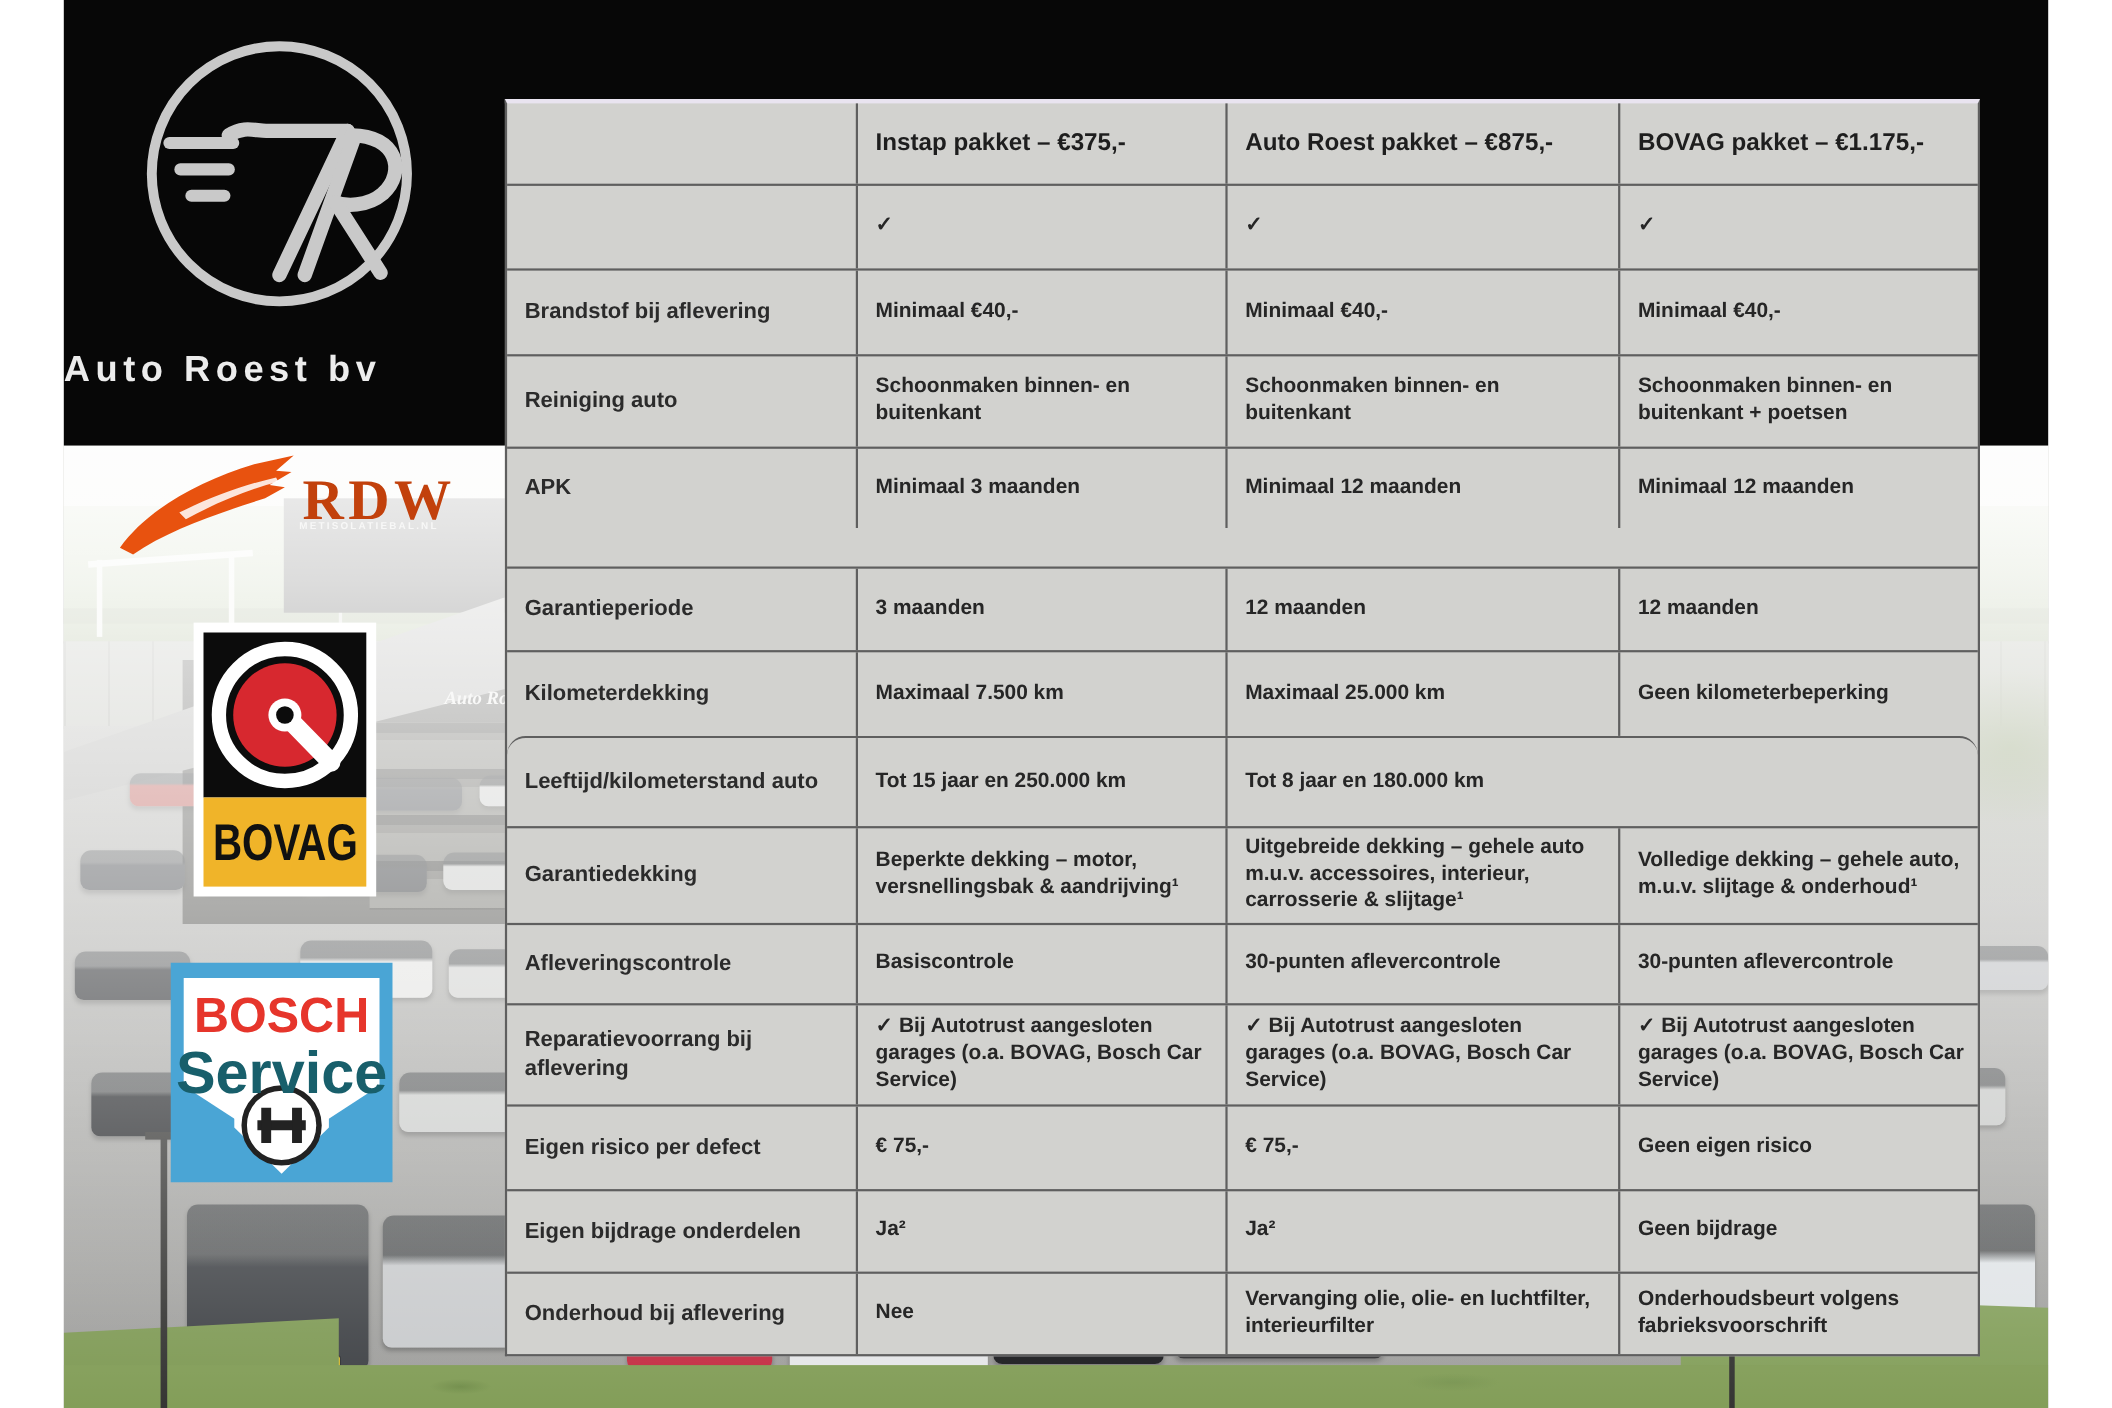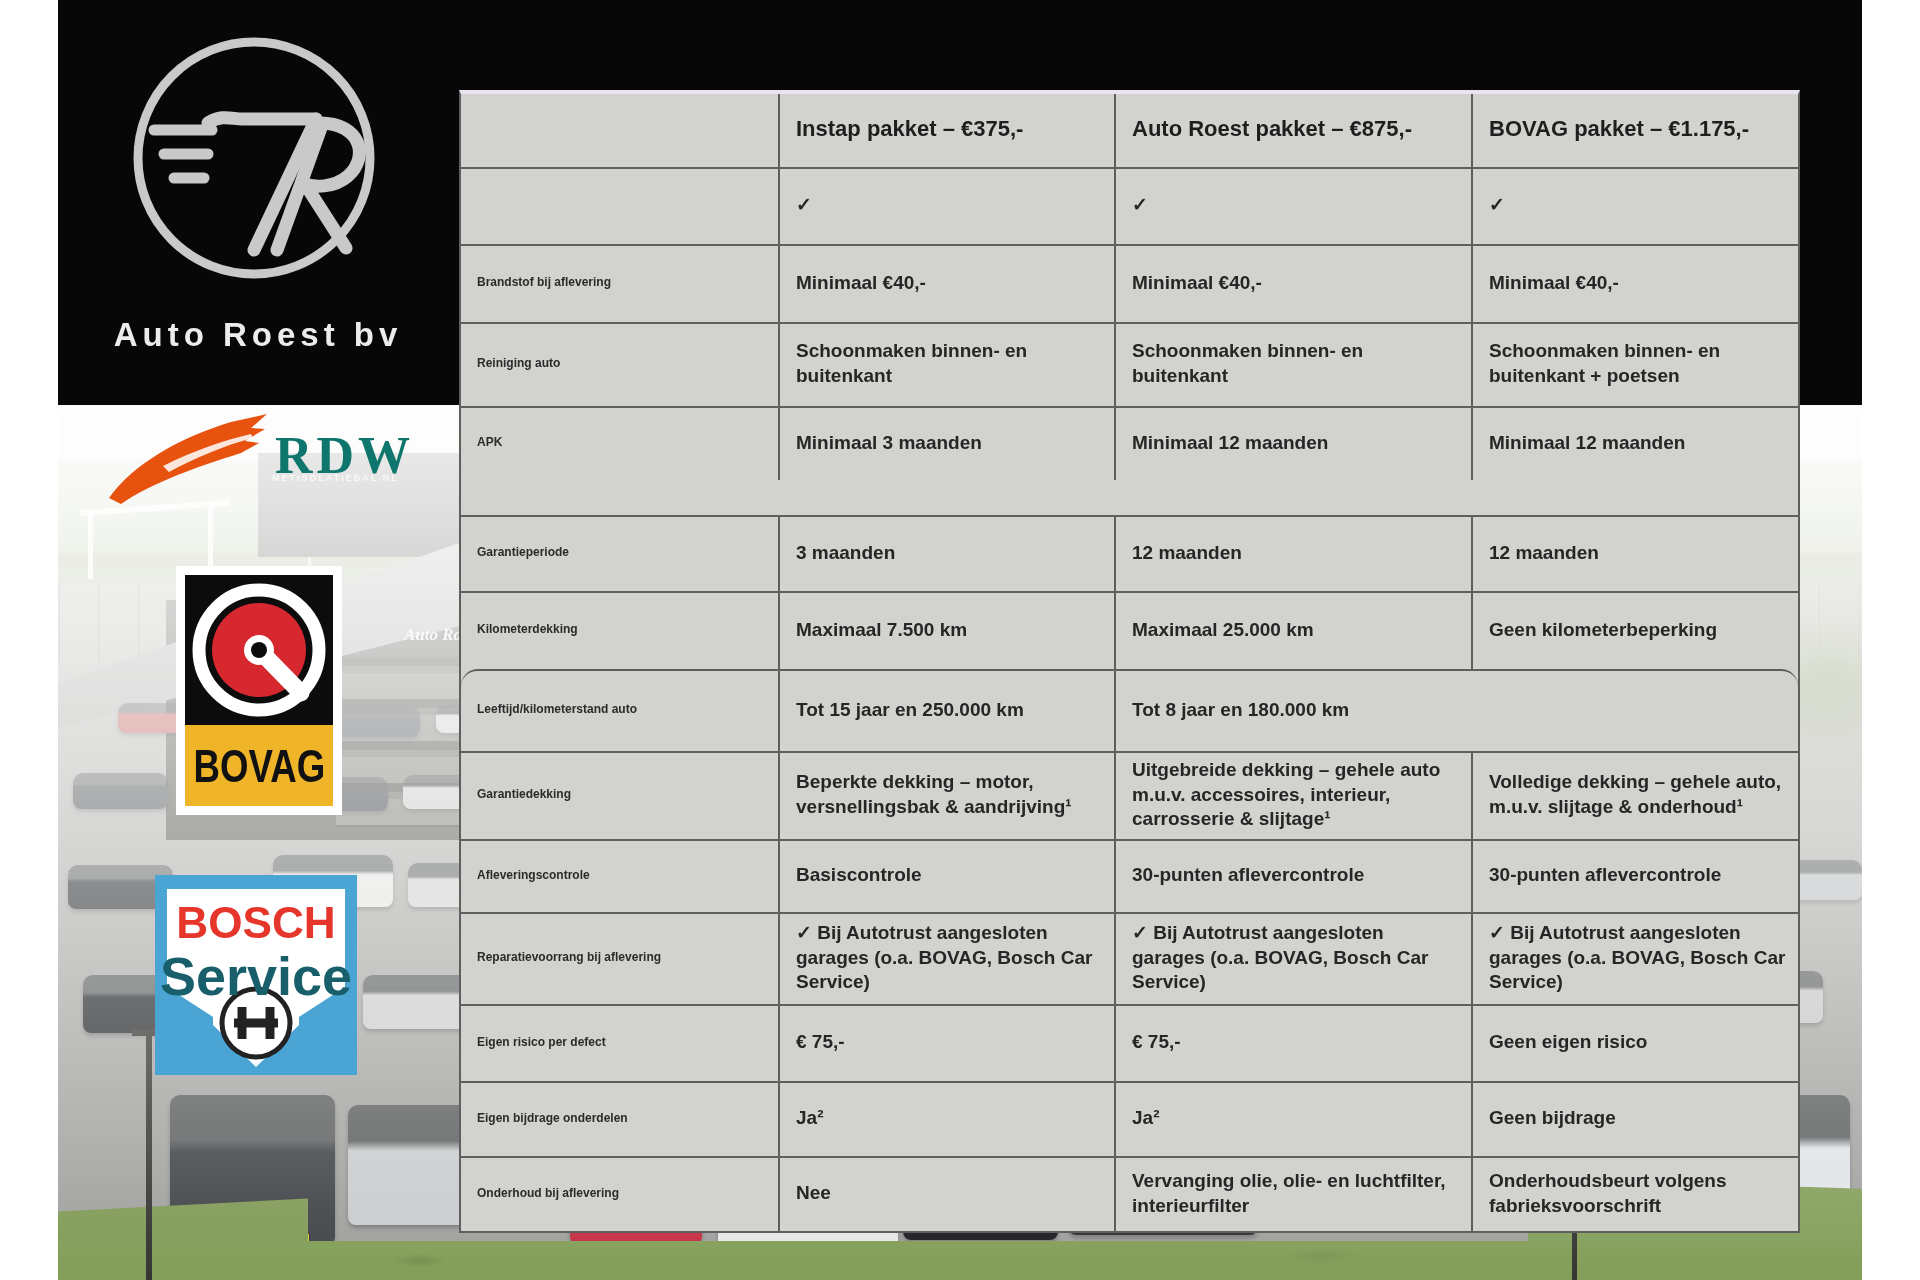--- a/index.html
+++ b/index.html
@@ -5,21 +5,21 @@
   html,body{margin:0;padding:0;background:#ffffff;}
   .stage{position:relative;width:1920px;height:1280px;background:#ffffff;overflow:hidden;
          font-family:"Liberation Sans",sans-serif;}
 
   
   .black-band{position:absolute;left:58px;top:0;width:1804px;height:405px;background:#070707;}
 
   
   .ar-logo{position:absolute;left:58px;top:0;width:400px;height:405px;}
   .ar-logo svg{position:absolute;left:66px;top:28px;}
-  .ar-name{position:absolute;left:0;top:316px;width:400px;text-align:center;
+  .ar-name{position:absolute;left:0;top:316px;width:400px;text-align:left;
            color:#ececec;font-size:33px;font-weight:700;letter-spacing:5px;}
 
   
   .photo{position:absolute;left:58px;top:405px;width:1804px;height:875px;overflow:hidden;
          background:linear-gradient(180deg,#b3b3af 0,#a9a9a6 60%,#9d9d9a 100%);}
   .sky{position:absolute;left:0;top:0;width:100%;height:70px;background:#e9ebe4;}
   .field{position:absolute;left:0;top:55px;width:100%;height:125px;
          background:linear-gradient(180deg,#cbd6b8 0,#aebf97 70%,#9fae88 100%);}
   .dike{position:absolute;left:0;top:148px;width:100%;height:14px;background:#93a17d;opacity:.8;}
   .fencezone{position:absolute;left:0;top:178px;width:100%;height:80px;background:#b4b6ad;
@@ -53,42 +53,42 @@
         background:linear-gradient(180deg,rgba(255,255,255,.93) 0,rgba(255,255,255,.84) 14%,
                    rgba(255,255,255,.68) 32%,rgba(255,255,255,.5) 52%,
                    rgba(255,255,255,.3) 72%,rgba(255,255,255,.1) 92%,rgba(255,255,255,.04) 100%);}
   .car{position:absolute;border-radius:10px 10px 8px 8px;
        box-shadow:0 3px 4px rgba(0,0,0,.25);}
   .plate{position:absolute;width:46px;height:11px;background:#e7c429;border-radius:2px;
        box-shadow:0 0 0 1px rgba(0,0,0,.3);}
 
   
   .rdw{position:absolute;left:105px;top:412px;width:300px;height:100px;}
-  .rdw-text{position:absolute;left:170px;top:14px;color:#0f766e;font-family:"Liberation Serif",serif;
+  .rdw-text{position:absolute;left:170px;top:14px;color:#c2410c;font-family:"Liberation Serif",serif;
             font-weight:700;font-size:52px;letter-spacing:4px;}
   .bovag{position:absolute;left:176px;top:566px;width:166px;height:249px;background:#ffffff;padding:0;}
   .bovag-top{position:absolute;left:9px;top:9px;width:148px;height:150px;background:#0c0c0c;}
   .bovag-bottom{position:absolute;left:9px;top:159px;width:148px;height:81px;background:#f0b429;
             display:flex;align-items:center;justify-content:center;}
   .bovag-bottom span{font-size:47px;font-weight:700;color:#111;transform:scaleX(.78);letter-spacing:0px;}
   .bosch{position:absolute;left:155px;top:875px;width:202px;height:200px;}
   .bosch-bosch{position:absolute;left:0;top:22px;width:202px;text-align:center;color:#e6352b;
             font-size:45px;font-weight:700;transform:scaleX(.98);}
   .bosch-service{position:absolute;left:0;top:70px;width:202px;text-align:center;color:#185f6b;
             font-size:54px;font-weight:700;}
 
   
   .cmp{position:absolute;left:459px;top:90px;width:1341px;background:#d2d2cf;
        border:2px solid #5f5f5f;border-top:4px solid #e9e4f0;box-sizing:border-box;}
   .t-row{display:grid;grid-template-columns:317px 336px 357px 327px;box-sizing:border-box;}
   .t-row + .t-row{border-top:2px solid #5f5f5f;}
   .t-cell{display:flex;align-items:center;box-sizing:border-box;padding:2px 12px 4px 16px;
           color:#262626;font-size:19px;font-weight:700;line-height:1.3;}
   .t-cell + .t-cell{border-left:2px solid #5f5f5f;}
-  .t-label{font-size:12px;color:#2b2b2b;}
+  .t-label{font-size:20px;color:#2b2b2b;}
   .t-hcell{font-size:22px;color:#1e1e1e;}
 </style>
 </head>
 <body>
 
 <div class="stage">
 
   <div class="photo">
     <div class="sky"></div>
     <div class="field"></div>

